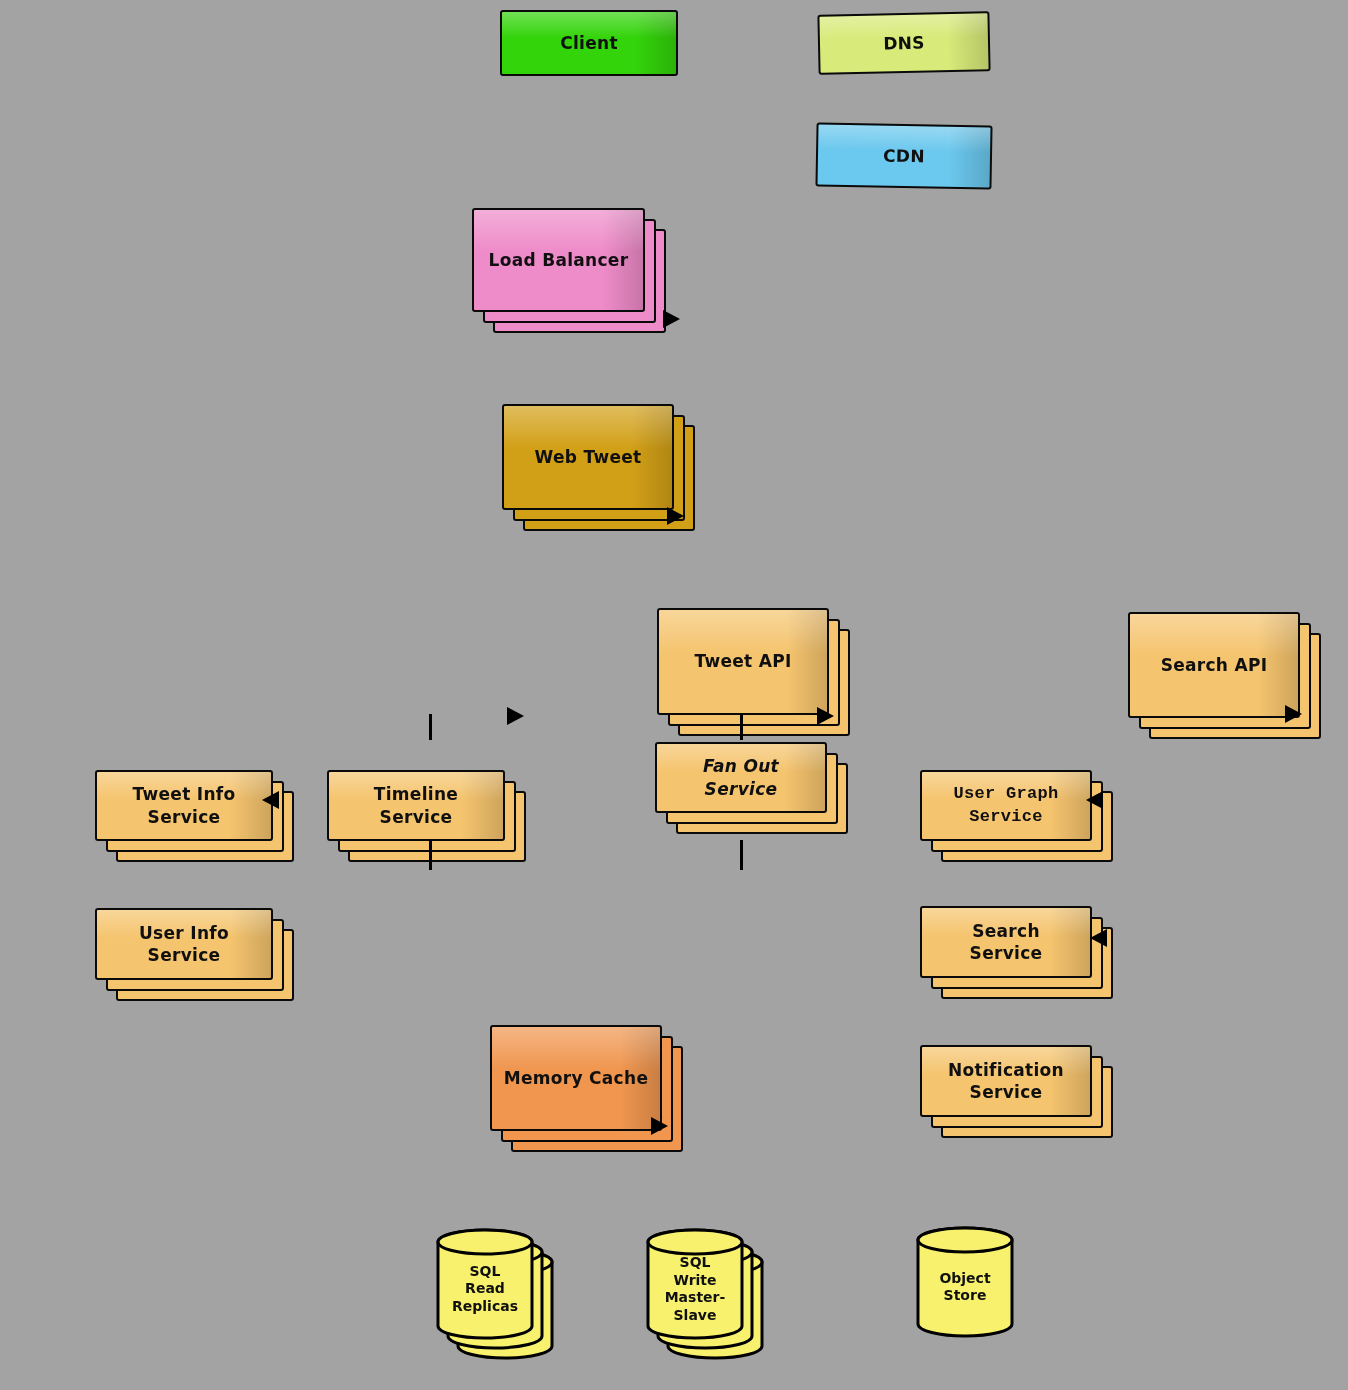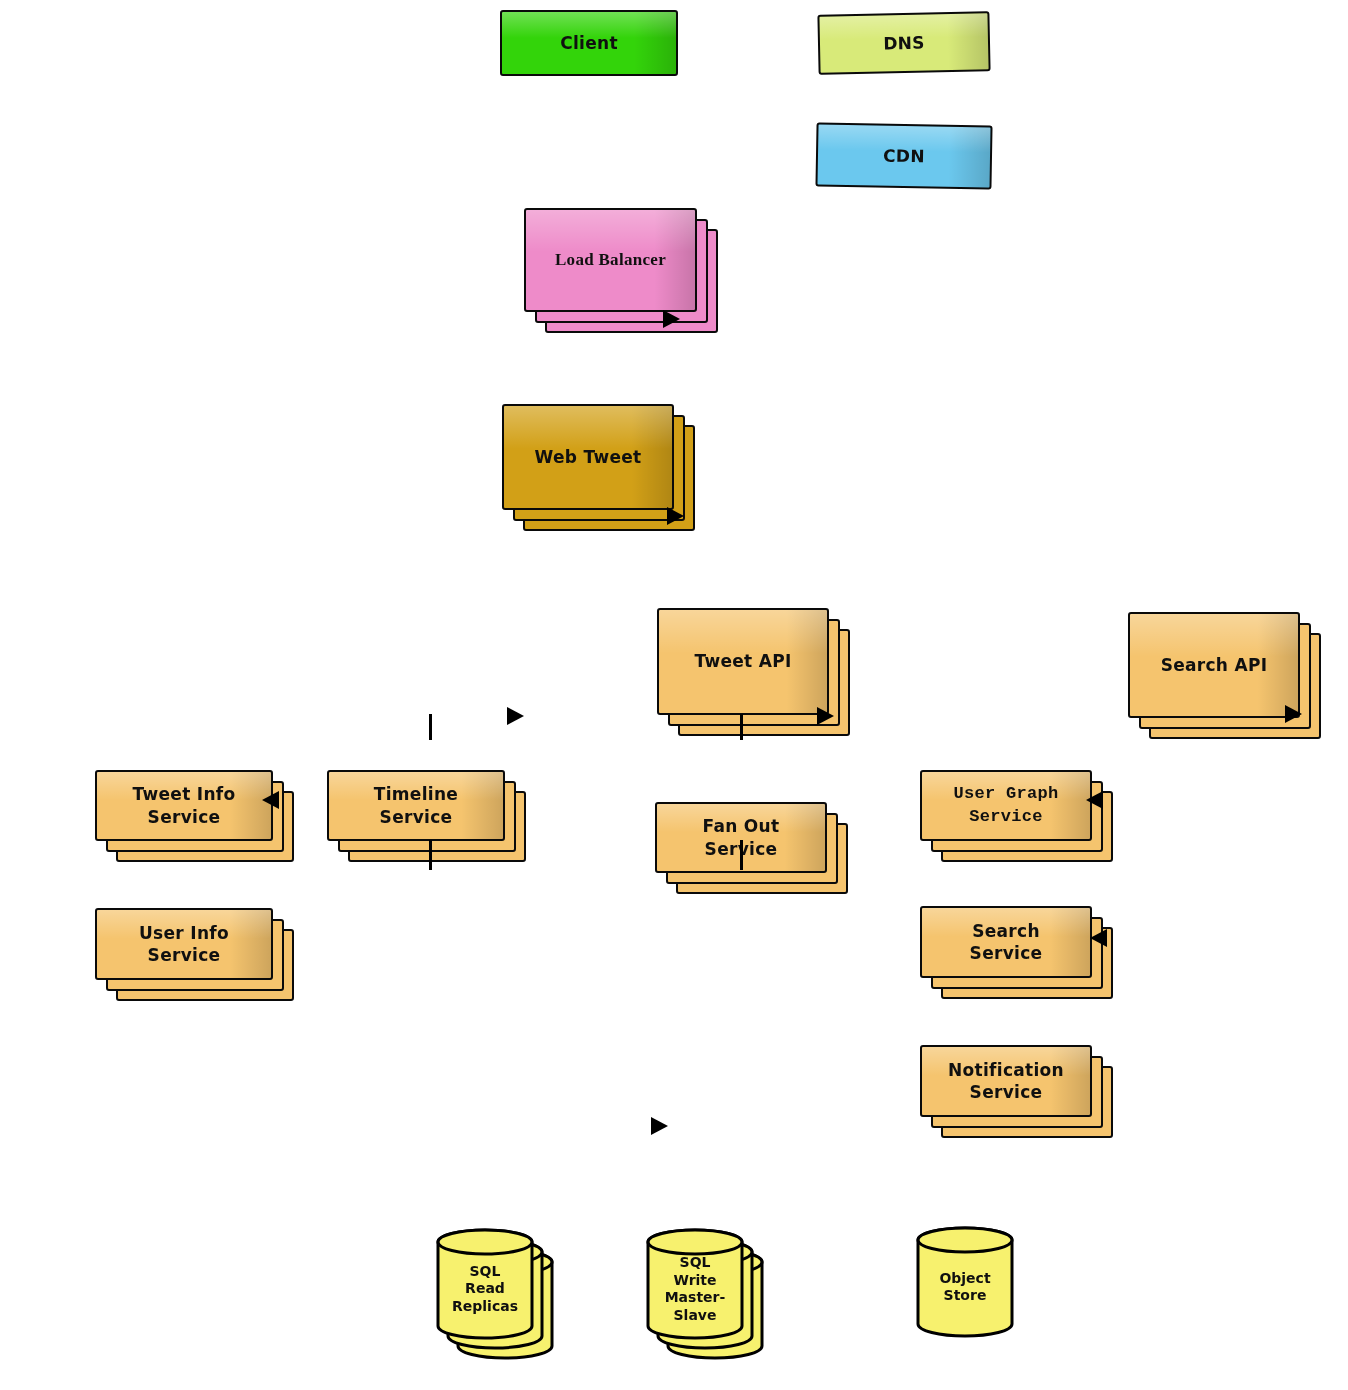--- a/index.html
+++ b/index.html
@@ -5,21 +5,21 @@
   html, body {
     margin: 0;
     padding: 0;
     background: #000;
     font-family: "DejaVu Sans", "Liberation Sans", sans-serif;
   }
   #canvas {
     position: relative;
     width: 1348px;
     height: 1390px;
-    background: #ffffff;
+    background: #a3a3a3;
     overflow: hidden;
   }
   .node {
     position: absolute;
     --c: #f5c46e;
   }
   
   .layer {
     position: absolute;
     inset: 0;
@@ -113,21 +113,21 @@
       <span class="label">DNS</span>
     </div>
   </div>
 
   <div class="node box tilt-b" style="left: 816px; top: 124px; width: 176px; height: 64px; --c: #6BC8EE;">
     <div class="face">
       <span class="label">CDN</span>
     </div>
   </div>
 
-  <div class="node box" style="left: 524px; top: 208px; width: 173px; height: 104px; font-family: Liberation Serif, serif; --c: #EE8BC9;">
+  <div class="node box" style="left: 472px; top: 208px; width: 173px; height: 104px; --c: #EE8BC9;">
     <div class="layer off2"></div>
     <div class="layer off1"></div>
     <div class="face">
       <span class="label">Load Balancer</span>
     </div>
   </div>
 
   <div class="node box" style="left: 502px; top: 404px; width: 172px; height: 106px; --c: #D2A017;">
     <div class="layer off2"></div>
     <div class="layer off1"></div>
@@ -164,21 +164,21 @@
 
   <div class="node box" style="left: 327px; top: 770px; width: 178px; height: 71px; --c: #F5C46E;">
     <div class="layer off2"></div>
     <div class="layer off1"></div>
     <div class="face">
       <span class="label">Timeline
 Service</span>
     </div>
   </div>
 
-  <div class="node box" style="left: 655px; top: 802px; width: 172px; height: 71px; --c: #F5C46E;">
+  <div class="node box" style="left: 655px; top: 742px; width: 172px; height: 71px; font-style: italic; --c: #F5C46E;">
     <div class="layer off2"></div>
     <div class="layer off1"></div>
     <div class="face">
       <span class="label">Fan Out
 Service</span>
     </div>
   </div>
 
   <div class="node box" style="left: 920px; top: 770px; width: 172px; height: 71px; font-family: Liberation Mono, monospace; --c: #F5C46E;">
     <div class="layer off2"></div>
@@ -200,20 +200,27 @@
 
   <div class="node box" style="left: 920px; top: 906px; width: 172px; height: 72px; --c: #F5C46E;">
     <div class="layer off2"></div>
     <div class="layer off1"></div>
     <div class="face">
       <span class="label">Search
 Service</span>
     </div>
   </div>
 
+  <div class="node box" style="left: 490px; top: 1025px; width: 172px; height: 106px; --c: #F0964F;">
+    <div class="layer off2"></div>
+    <div class="layer off1"></div>
+    <div class="face">
+      <span class="label">Memory Cache</span>
+    </div>
+  </div>
 
   <div class="node box" style="left: 920px; top: 1045px; width: 172px; height: 72px; --c: #F5C46E;">
     <div class="layer off2"></div>
     <div class="layer off1"></div>
     <div class="face">
       <span class="label">Notification
 Service</span>
     </div>
   </div>
 

